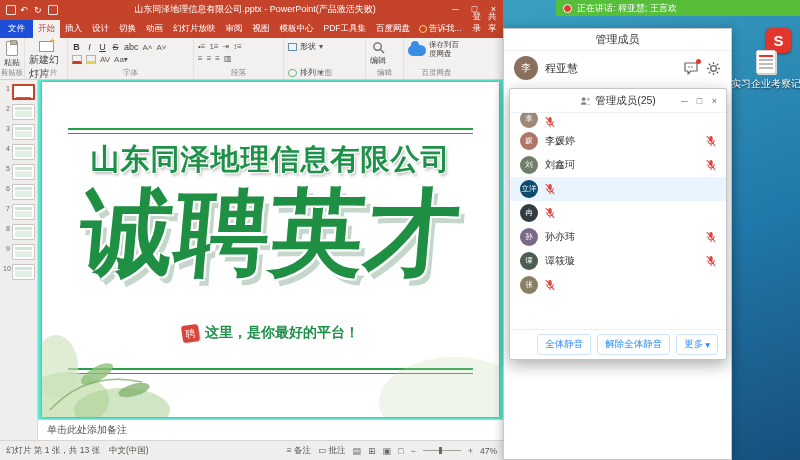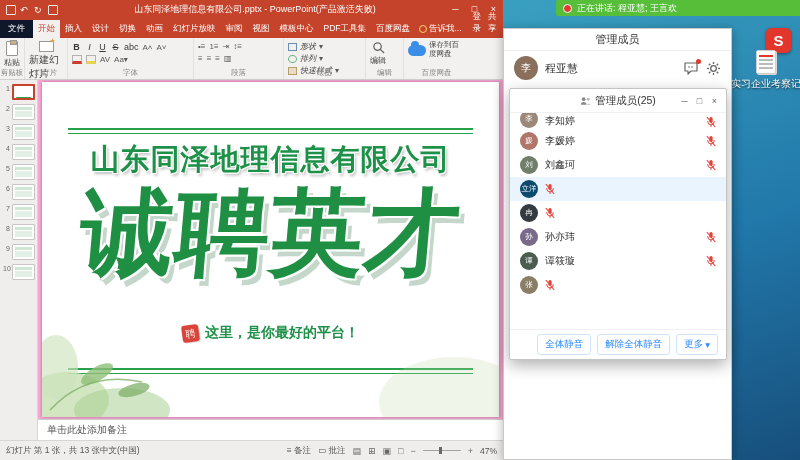--- a/index.html
+++ b/index.html
@@ -29,63 +29,63 @@
   .ppt-titlebar { height:19px; background:#c5432b; display:flex; align-items:center; color:#fff; flex-shrink:0; }
   .qat { display:flex; align-items:center; gap:4px; padding:0 6px; }
   .qat i { width:10px; height:10px; display:inline-block; border:1px solid rgba(255,255,255,.85); border-radius:1px; }
   .qat i.u { border:none; color:#fff; font-style:normal; font-size:9px; line-height:10px; }
   .ppt-title { flex:1; text-align:center; font-size:9px; white-space:nowrap; overflow:hidden; text-overflow:ellipsis; }
   .winbtns { display:flex; }
   .winbtns span { width:19px; text-align:center; font-size:9px; line-height:19px; }
 
   .ppt-tabs { height:19px; background:#c5432b; display:flex; align-items:flex-end; color:#fff; font-size:8.5px; flex-shrink:0; }
   .tab { padding:3px 5px 3px; white-space:nowrap; }
-  .tab.file { background:#0f172a; padding:3px 8px; }
+  .tab.file { background:#1d4ed8; padding:3px 8px; }
   .tab.active { background:#f3f1ef; color:#c5432b; }
   .tellme { display:flex; align-items:center; gap:2px; padding:3px 4px; white-space:nowrap; }
   .bulb { width:8px; height:8px; border:1px solid #ffd36b; border-radius:50%; display:inline-block; }
   .tabs-right { margin-left:auto; display:flex; align-items:center; gap:7px; padding:3px 7px; }
 
   .ribbon { height:42px; background:#f3f1ef; border-bottom:1px solid #d2cfcc; display:flex; flex-shrink:0; }
   .rgroup { position:relative; border-right:1px solid #e3e0dd; padding:3px 4px 11px; display:flex; gap:3px; align-items:flex-start; }
   .glabel { position:absolute; bottom:1px; left:0; right:0; text-align:center; font-size:7.5px; color:#8a8784; }
   .bigbtn { display:flex; flex-direction:column; align-items:center; font-size:8px; color:#444; gap:1px; }
   .clipboard { width:12px; height:15px; background:#fff; border:1px solid #9a9792; border-radius:1px; position:relative; }
   .clipboard::before { content:""; position:absolute; top:-2px; left:3px; width:5px; height:3px; background:#c8b089; border:1px solid #9a9792; }
   .slideicon { width:15px; height:11px; background:#fff; border:1px solid #9a9792; position:relative; }
   .slideicon::after { content:"★"; position:absolute; right:-3px; top:-5px; color:#e8a33d; font-size:7px; }
   .fontgrid { display:flex; flex-direction:column; gap:3px; padding-top:1px; }
   .frow { display:flex; gap:4px; align-items:center; }
   .fbtn { font-size:9px; color:#3b3a38; min-width:9px; text-align:center; }
   .fbtn.b { font-weight:bold; } .fbtn.i { font-style:italic; } .fbtn.u { text-decoration:underline; } .fbtn.s { text-decoration:line-through; }
   .mg { font-size:8px; color:#5a5856; }
   .sw { width:10px; height:9px; border:1px solid #b5b2ae; display:inline-block; }
   .sw.red { border-bottom:3px solid #d03a2b; } .sw.yel { border-bottom:3px solid #e8d44d; }
-  .drawstack { display:flex; flex-direction:column; gap:1px;font-style:italic; }
+  .drawstack { display:flex; flex-direction:column; gap:15px; }
   .drawrow { display:flex; align-items:center; gap:3px; font-size:8px; color:#444; }
   .shp { width:9px; height:8px; border:1px solid #6a8fb5; }
   .shp.c { border-radius:50%; border-color:#6ab57f; }
   .shp.q { background:#e8ddc8; border-color:#b5a06a; }
   .cloud { width:18px; height:11px; background:#3a8ee6; border-radius:6px; position:relative; margin-top:2px; }
   .cloud::before { content:""; position:absolute; left:3px; top:-4px; width:8px; height:8px; background:#3a8ee6; border-radius:50%; }
   .baidu-txt { font-size:7.5px; color:#444; width:36px; line-height:1.15; }
 
   .ppt-body { flex:1; display:flex; min-height:0; }
   .thumbs { width:38px; background:#f0eeec; border-right:1px solid #d8d5d2; padding-top:2px; overflow:hidden; flex-shrink:0; }
   .thumb { display:flex; align-items:flex-start; padding:2px 2px 2px 3px; gap:2px; }
   .tnum { font-size:7px; color:#6a6865; width:7px; text-align:right; padding-top:1px; }
   .tbox { width:23px; height:16px; background:#fff; border:1px solid #c8c5c2; border-radius:1px; overflow:hidden; }
   .tbox.sel { border:2px solid #c5432b; }
   .tb-line { height:2px; background:#2ea04e; margin:2px 2px 1px; border-radius:1px; }
   .tb-big { height:6px; background:#2ea04e; margin:0 2px; border-radius:1px; }
   .tb-soft1 { height:3px; background:#cfe6d4; margin:2px 2px 1px; }
   .tb-soft2 { height:6px; background:#e2efe4; margin:0 2px; }
 
   .editor { flex:1; display:flex; flex-direction:column; min-width:0; }
-  .canvas { flex:1; background:#f9a8d4; position:relative; }
+  .canvas { flex:1; background:#5eead4; position:relative; }
   .slide { position:absolute; left:4px; right:4px; top:2px; bottom:2px; background:#fff;
     box-shadow:0 0 3px rgba(0,0,0,.35); overflow:hidden; }
   .gline { position:absolute; left:26px; right:26px; background:#27a04c; }
   .l1 { top:46px; height:2px; } .l2 { top:51px; height:1px; }
   .l3 { top:286px; height:2px; } .l4 { top:291px; height:1px; }
   .company { position:absolute; top:58px; left:0; right:0; text-align:center; font-size:29px; font-weight:bold;
     color:#1e9148; letter-spacing:1px; white-space:nowrap;
     text-shadow:-1px -1px 0 #fff, 1px -1px 0 #fff, -1px 1px 0 #fff, 1px 1px 0 #fff, 2px 3px 3px rgba(0,0,0,.25); }
   .headline { position:absolute; top:102px; left:0; right:0; text-align:center; font-size:94px; font-weight:bold;
     color:#1f8f43; line-height:1.05; transform:skewX(-5deg); letter-spacing:1px; white-space:nowrap;
@@ -95,21 +95,21 @@
     display:flex; align-items:center; justify-content:center; transform:rotate(-8deg); box-shadow:1px 1px 0 rgba(0,0,0,.15); }
   .tagtext { font-size:14px; font-weight:bold; color:#1e9148; }
   .leaves { position:absolute; left:0; bottom:0; }
   .wash { position:absolute; right:-30px; bottom:-30px; width:150px; height:90px; border-radius:50%;
     background:#bfdca8; opacity:.25; }
 
   .notes { height:21px; background:#fff; border-top:1px solid #d0cdca; display:flex; align-items:center;
     padding-left:9px; font-size:10px; color:#555; flex-shrink:0; }
 
   .statusbar { height:20px; background:#f0eeec; border-top:1px solid #d8d5d2; display:flex; align-items:center;
-    font-size:8.5px; color:#55524f; padding:0 6px; flex-shrink:0; }
+    font-size:8.5px; color:#55524f; padding:0 6px; gap:9px; flex-shrink:0; }
   .sb-right { margin-left:auto; display:flex; align-items:center; gap:7px; }
   .viewico { font-size:9px; color:#6a6764; }
   .zoomline { width:38px; height:1px; background:#a5a29e; position:relative; }
   .zoomknob { position:absolute; left:16px; top:-3px; width:3px; height:7px; background:#6a6764; }
 
   
   .meet { position:absolute; left:503px; top:28px; width:229px; height:432px; background:#fff;
     border:1px solid #c9c9c9; box-shadow:0 2px 10px rgba(0,0,0,.3); z-index:20; }
   .meet-header { height:22px; border-bottom:1px solid #efefef; display:flex; align-items:center; justify-content:center;
     font-size:11px; color:#333; }
@@ -464,21 +464,20 @@
       <span>─</span>
       <span>□</span>
       <span>×</span>
     </span>
   </div>
 
 
   <div class="mlist">
     <div class="mrow partial">
       <span class="avatar-sm" style="background: rgb(155, 136, 120);">李</span>
-      <span class="mname">李知婷</span>
       <svg width="10" height="12" viewBox="0 0 12 14">
         <rect x="4" y="1" width="4" height="7" rx="2" fill="#e0443a"></rect>
         <path d="M2 6 a4 4.5 0 0 0 8 0" stroke="#e0443a" fill="none" stroke-width="1.2"></path>
         <line x1="6" y1="10.5" x2="6" y2="13" stroke="#e0443a" stroke-width="1.2"></line>
         <line x1="1" y1="1" x2="11" y2="13" stroke="#e0443a" stroke-width="1.4"></line>
       </svg>
     </div>
     <div class="mrow">
       <span class="avatar-sm" style="background: rgb(176, 118, 106);">媛</span>
       <span class="mname">李媛婷</span>

